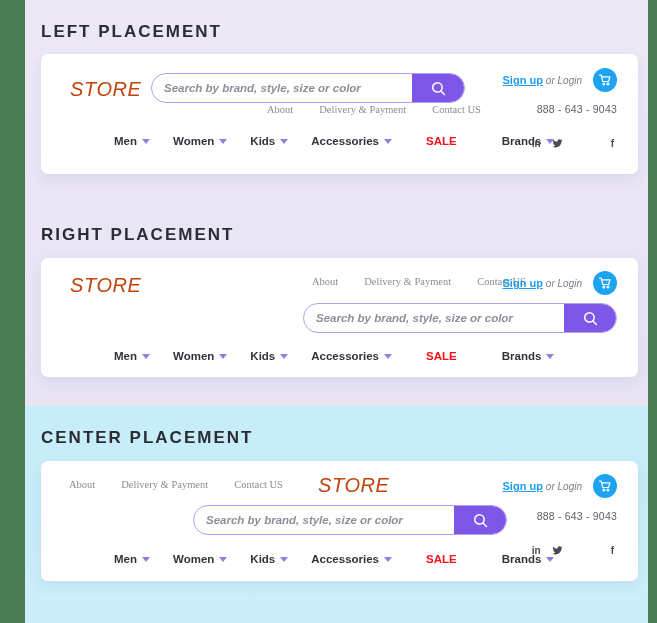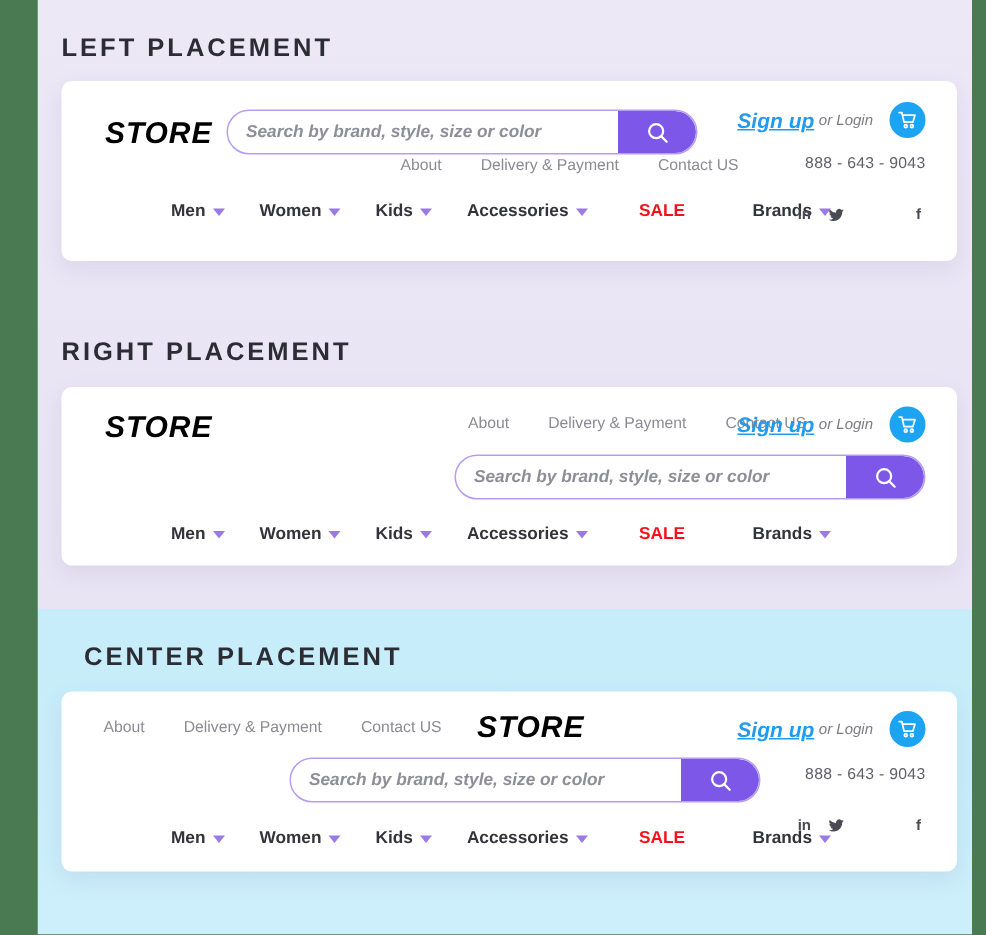--- a/index.html
+++ b/index.html
@@ -58,24 +58,24 @@
     position: absolute;
     background: #ffffff;
     border-radius: 7px;
     box-shadow: 0 5px 14px rgba(120,110,160,0.13);
   }
 
   
   .logo {
     font-family: "Liberation Sans", sans-serif;
     font-size: 20px;
-    font-weight: bold;
+    font-weight: normal;
     font-style: italic;
     letter-spacing: 0.6px;
-    color: #000000;
+    color: #c2410c;
     white-space: nowrap;
   }
 
   
   .searchbar {
     position: absolute;
     height: 30px;
     border: 1px solid #b79df0;
     border-radius: 16px;
     background: #ffffff;
@@ -114,40 +114,40 @@
     cursor: pointer;
   }
   .searchbar .sbtn svg { display: block; }
 
   
   .toplinks {
     position: absolute;
     display: flex;
     align-items: flex-start;
     white-space: nowrap;
+    font-family: Liberation Serif, serif;
   }
   .toplinks a {
     color: #8b8b93;
     font-size: 10.5px;
     text-decoration: none;
     cursor: pointer;
   }
 
   
   .account {
     position: absolute;
     display: flex;
     align-items: center;
     white-space: nowrap;
   }
   .signup {
     color: #1f9cf0;
-    font-size: 14px;
+    font-size: 11px;
     font-weight: bold;
-    font-style: italic;
     text-decoration: underline;
     cursor: pointer;
   }
   .orlogin {
     color: #7d7d88;
     font-size: 10px;
     font-style: italic;
     margin-left: 3px;
     cursor: pointer;
   }
@@ -350,21 +350,21 @@
       <span class="navitem sale" style="margin-left:11px;">
         <span>SALE</span>
       </span>
       <span class="navitem" style="margin-left:22px;">
         <span>Brands</span>
         <i class="caret"></i>
       </span>
     </div>
   </div>
 
-  <div class="section-title" style="left:16px; top:428px;margin-left:15px;">CENTER PLACEMENT</div>
+  <div class="section-title" style="left:16px; top:428px;">CENTER PLACEMENT</div>
 
   <div class="header-card" style="left:16px; top:461px; width:597px; height:120px;">
 
     <div class="toplinks" style="left:28px; top:18px; gap:26px;">
       <a>About</a>
       <a>Delivery &amp; Payment</a>
       <a>Contact US</a>
     </div>
 
     <div class="logo" style="position:absolute; left:277px; top:13px;">STORE</div>

